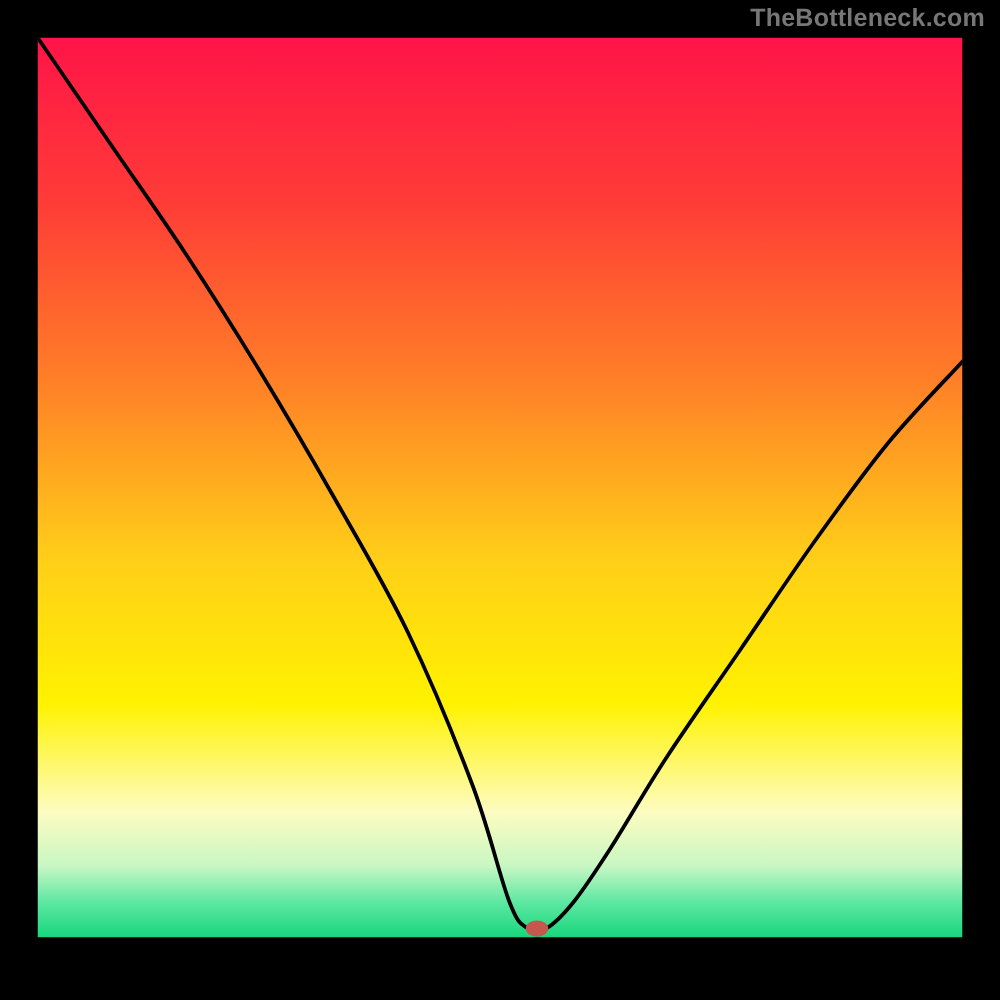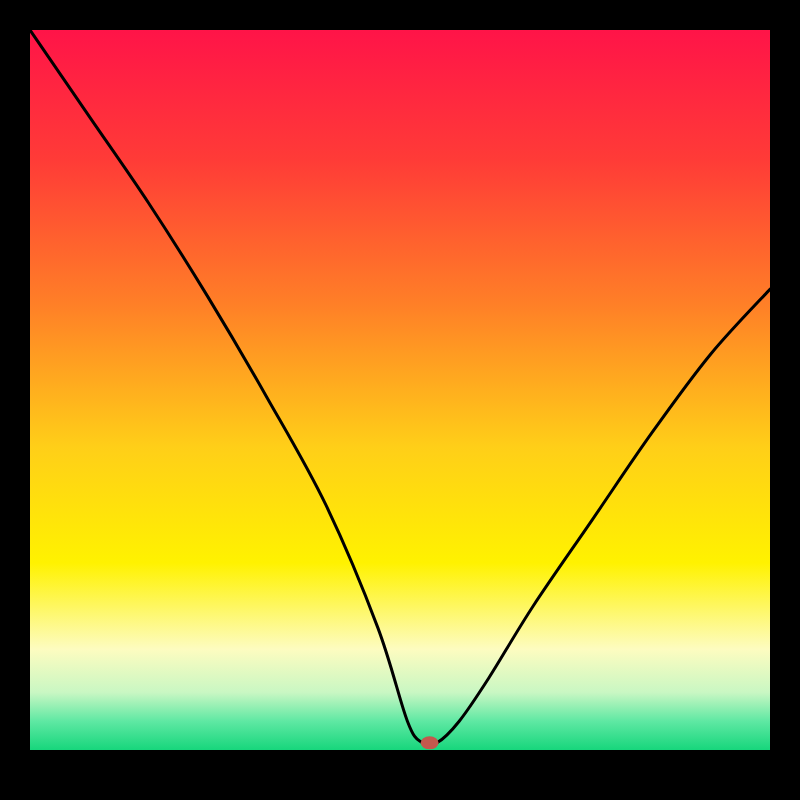--- a/index.html
+++ b/index.html
@@ -34,20 +34,21 @@
     top: 30px;
     width: 740px;
     height: 720px;
   }
   svg { display: block; }
 </style>
 </head>
 <body>
 
 <div class="wrap">
+  <div class="watermark">TheBottleneck.com</div>
   <div class="plot">
     <svg id="svg" width="740" height="720" viewBox="0 0 740 720">
       <defs>
         <linearGradient id="bg-grad" x1="0" y1="0" x2="0" y2="1">
             <stop offset="0%" stop-color="#ff1448"></stop>
             <stop offset="18%" stop-color="#ff3b37"></stop>
             <stop offset="38%" stop-color="#ff7f27"></stop>
             <stop offset="57.99999999999999%" stop-color="#ffcf18"></stop>
             <stop offset="74%" stop-color="#fff200"></stop>
             <stop offset="86%" stop-color="#fdfcc0"></stop>

